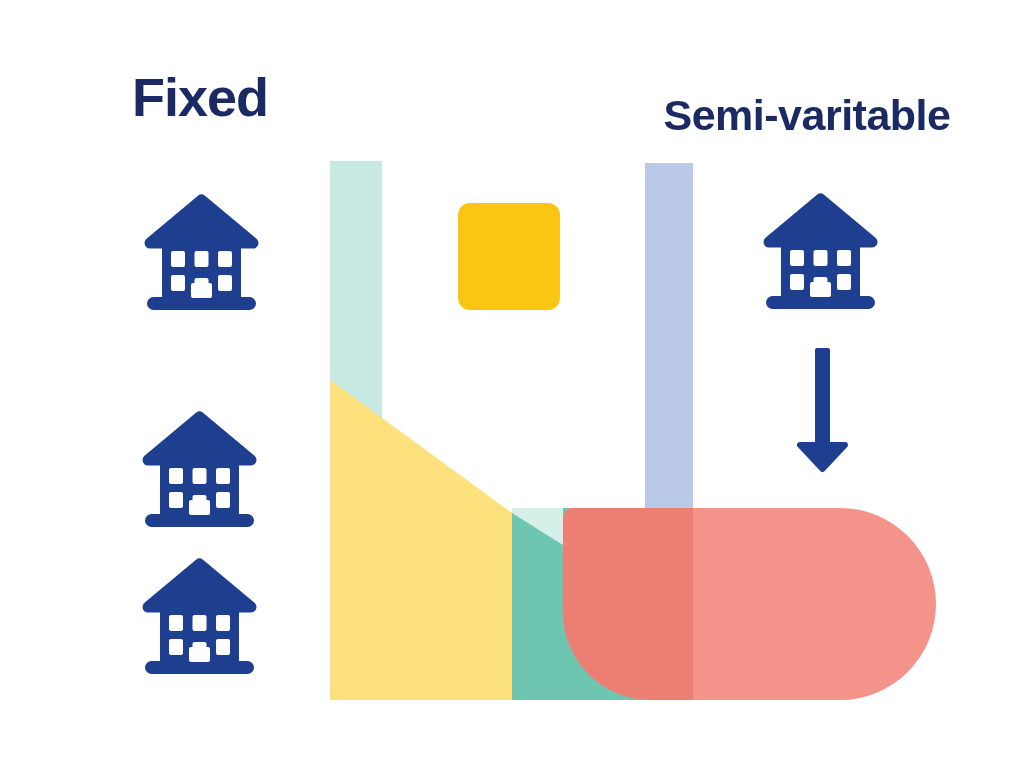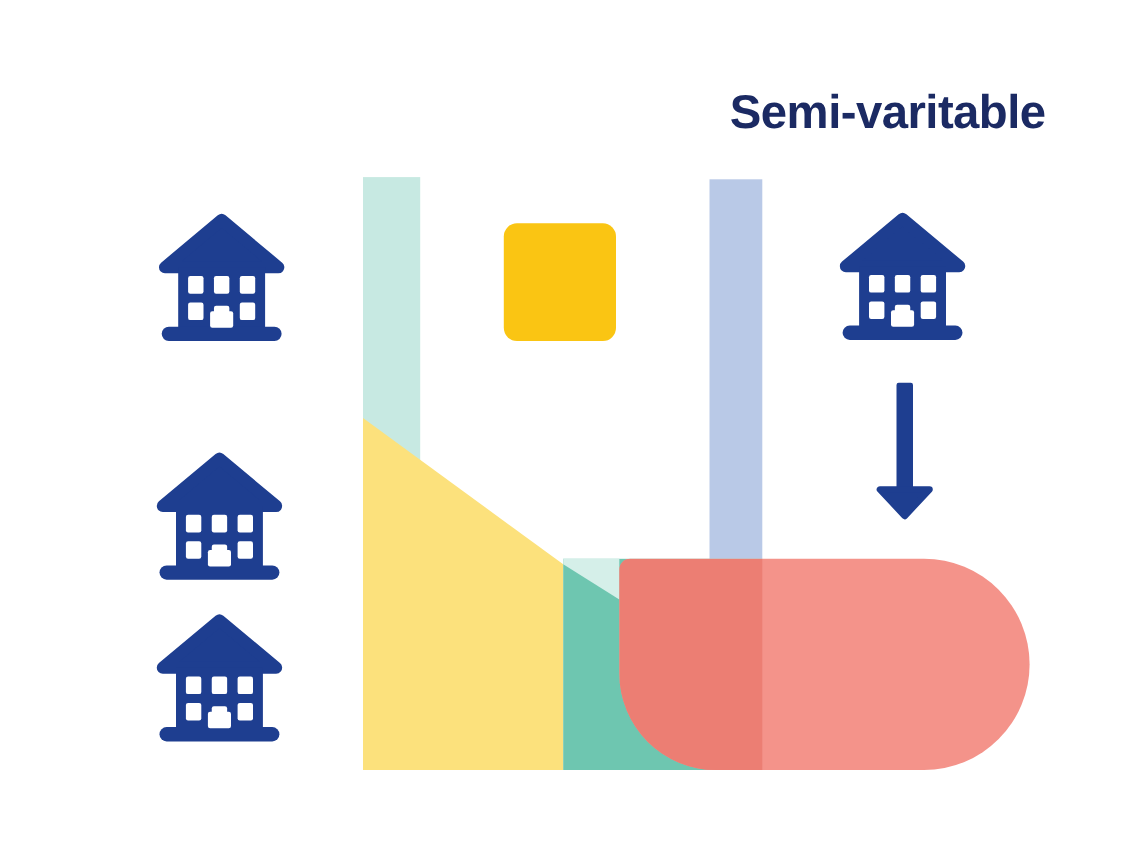--- a/index.html
+++ b/index.html
@@ -13,21 +13,21 @@
   .col-header{
     position:absolute;
     color:var(--heading,#1b2a63);
     font-weight:bold;
     text-align:center;
     letter-spacing:-1px;
     white-space:nowrap;
   }
   .h-fixed   {left:100px;top:68px;width:200px;font-size:54px;line-height:58px;}
   .h-variable{left:400px;top:66px;width:220px;font-size:54px;line-height:58px;}
-  .h-semi    {left:645px;top:78px;width:324px;font-size:43px;line-height:48px;letter-spacing:-0.5px;}
+  .h-semi    {left:645px;top:91px;width:324px;font-size:43px;line-height:48px;letter-spacing:-0.5px;}
 
   svg{position:absolute;left:0;top:0;}
   .mint-bar      {fill:var(--mint-bar,#c7e9e2);}
   .peri-bar      {fill:var(--periwinkle-bar,#b9c9e7);}
   .yellow-square {fill:var(--yellow-square,#fac513);}
   .yellow-poly   {fill:var(--yellow-polygon,#fce17c);}
   .teal-block    {fill:var(--teal-block,#6ec6b0);}
   .mint-tri      {fill:var(--mint-triangle,#d5efe9);}
   .pill-light    {fill:var(--red-pill-light,#f4938a);}
   .pill-dark     {fill:var(--red-pill-dark,#ec7e73);}
@@ -81,17 +81,18 @@
     <use href="#house" transform="translate(142,410)"></use>
     <use href="#house" transform="translate(142,557)"></use>
     <use href="#house" transform="translate(763,192)"></use>
 
     <g>
       <rect class="navy" x="815" y="348" width="15" height="96" rx="2"></rect>
       <path class="navy navy-stroke" d="M800,445 L845,445 L822.5,469 Z" stroke-width="6" stroke-linejoin="round"></path>
     </g>
   </svg>
 
+  <div class="col-header h-fixed">Fixed</div>
 
 
   <div class="col-header h-semi">Semi-varitable</div>
 
 </div>
 
 </body></html>

